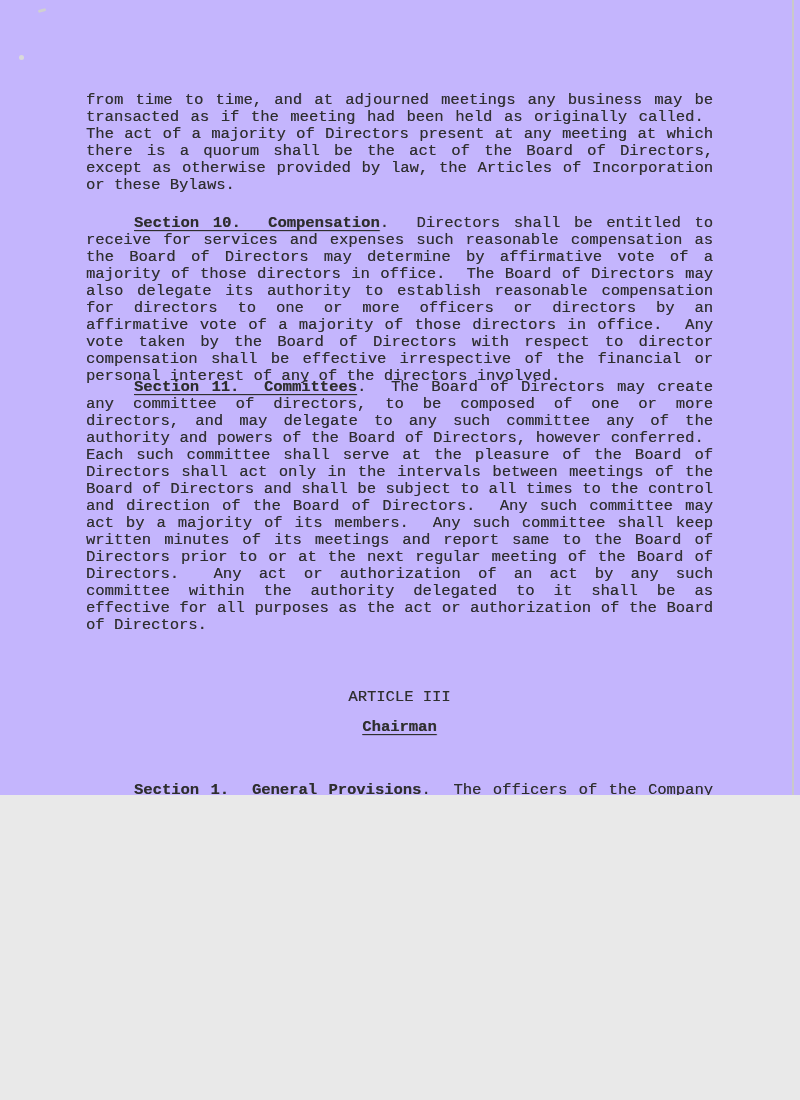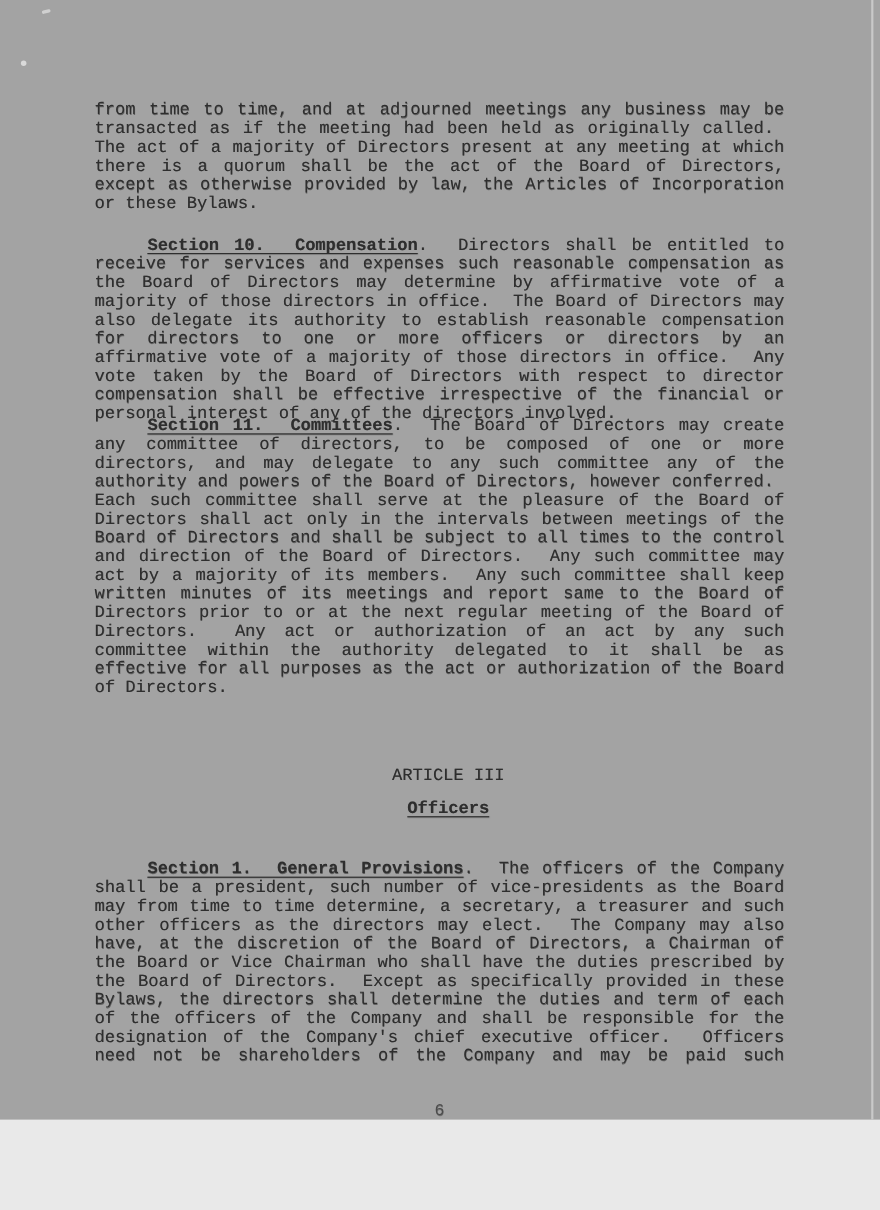--- a/index.html
+++ b/index.html
@@ -3,22 +3,22 @@
 <meta charset="utf-8">
 <style>
   html, body {
     margin: 0;
     padding: 0;
     background: #e9e9e9;
   }
   .page {
     position: relative;
     width: 800px;
-    height: 1018px;
-    background: #a3a3a3;
+    height: 795px;
+    background: #c4b5fd;
     overflow: hidden;
     font-family: "Liberation Mono", "DejaVu Sans Mono", monospace;
     color: #2e2e2e;
   }
   .para {
     position: absolute;
     left: 86px;
     width: 627px;
     margin: 0;
     font-size: 15.5px;
@@ -28,21 +28,21 @@
   }
   .indent { text-indent: 48px; }
   .p1 { top: 92px; }
   .p2 { top: 215px; }
   .p3 { top: 379px; }
   .p4 { top: 782px; text-align-last: justify; }
   .heading-center {
     position: absolute;
     left: 86px;
     width: 627px;
-    margin: 8px;
+    margin: 0;
     font-size: 15.5px;
     line-height: 17px;
     font-weight: normal;
     text-align: center;
     text-shadow: 0.3px 0.3px 0.6px rgba(46,46,46,0.55);
   }
   .art { top: 689px; }
   .off { top: 719px; }
   .u {
     text-decoration: underline;
@@ -102,21 +102,21 @@
 <div class="page">
 
   <p class="para p1"><span>from time to time, and at adjourned meetings any business may be transacted as if the meeting had been held as originally called.&nbsp; The act of a majority of Directors present at any meeting at which there is a quorum shall be the act of the Board of Directors, except as otherwise provided by law, the Articles of Incorporation or these Bylaws.</span></p>
 
   <p class="para p2 indent"><span class="u">Section 10.&nbsp; Compensation</span><span>.&nbsp; </span><span>Directors shall be entitled to receive for services and expenses such reasonable compensation as the Board of Directors may determine by affirmative vote of a majority of those directors in office.&nbsp; The Board of Directors may also delegate its authority to establish reasonable compensation for directors to one or more officers or directors by an affirmative vote of a majority of those directors in office.&nbsp; Any vote taken by the Board of Directors with respect to director compensation shall be effective irrespective of the financial or personal interest of any of the directors involved.</span></p>
 
   <p class="para p3 indent"><span class="u">Section 11.&nbsp; Committees</span><span>.&nbsp; </span><span>The Board of Directors may create any committee of directors, to be composed of one or more directors, and may delegate to any such committee any of the authority and powers of the Board of Directors, however conferred.&nbsp; Each such committee shall serve at the pleasure of the Board of Directors shall act only in the intervals between meetings of the Board of Directors and shall be subject to all times to the control and direction of the Board of Directors.&nbsp; Any such committee may act by a majority of its members.&nbsp; Any such committee shall keep written minutes of its meetings and report same to the Board of Directors prior to or at the next regular meeting of the Board of Directors.&nbsp; Any act or authorization of an act by any such committee within the authority delegated to it shall be as effective for all purposes as the act or authorization of the Board of Directors.</span></p>
 
   <h2 class="heading-center art">ARTICLE III</h2>
 
-  <h3 class="heading-center off"><span class="u">Officers</span></h3>
+  <h3 class="heading-center off"><span class="u">Chairman</span></h3>
 
   <p class="para p4 indent"><span class="u">Section 1.&nbsp; General Provisions</span><span>.&nbsp; </span><span>The officers of the Company shall be a president, such number of vice-presidents as the Board may from time to time determine, a secretary, a treasurer and such other officers as the directors may elect.&nbsp; The Company may also have, at the discretion of the Board of Directors, a Chairman of the Board or Vice Chairman who shall have the duties prescribed by the Board of Directors.&nbsp; Except as specifically provided in these Bylaws, the directors shall determine the duties and term of each of the officers of the Company and shall be responsible for the designation of the Company's chief executive officer.&nbsp; Officers need not be shareholders of the Company and may be paid such</span></p>
 
   <div class="pagenum">6</div>
 
   <div class="speck s1"></div>
   <div class="speck s2"></div>
   <div class="edge-right"></div>
   <div class="edge-bottom"></div>
 

